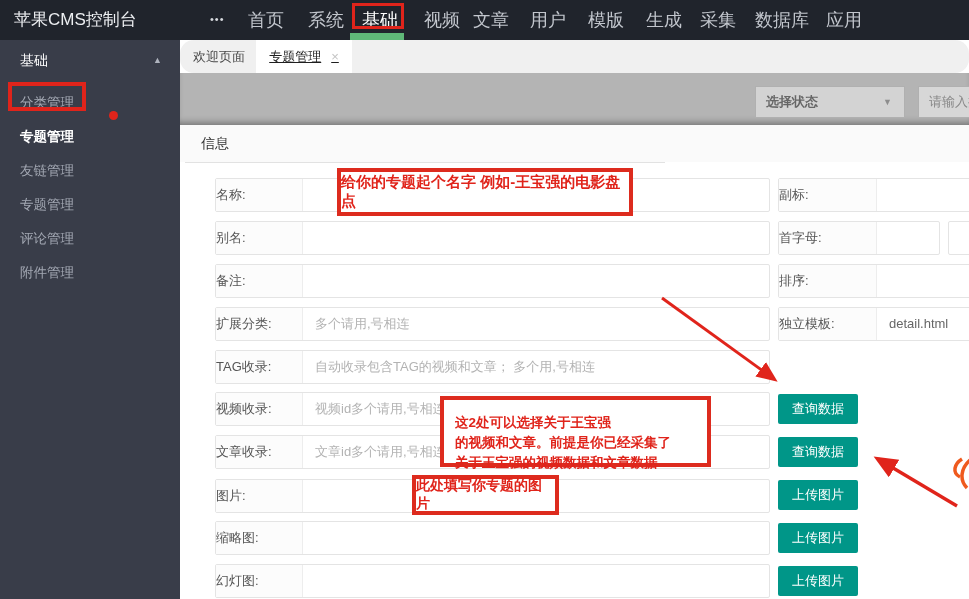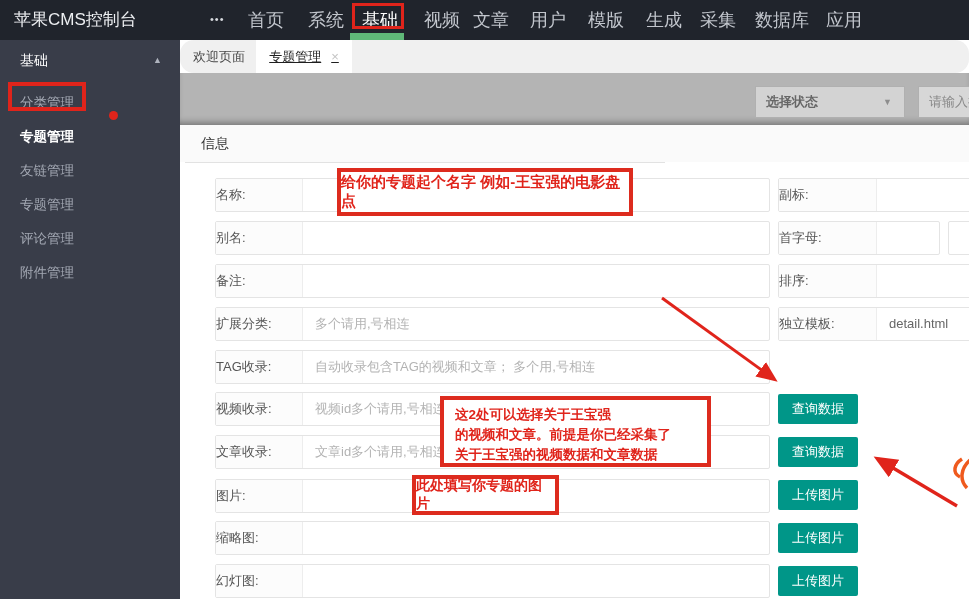--- a/index.html
+++ b/index.html
@@ -62,21 +62,21 @@
             background:#fff;box-sizing:border-box;cursor:text;}
 
   .tealbtn{position:absolute;left:778px;width:80px;height:30px;background:#009688;border:none;border-radius:2px;
            color:#fff;font-size:13px;line-height:30px;text-align:center;cursor:pointer;
            font-family:"Liberation Sans","DejaVu Sans",sans-serif;padding:0;}
 
   
   .annbox{position:absolute;background:#fff;border:4px solid #dd2b1e;box-sizing:border-box;color:#e0241b;
           font-weight:bold;z-index:6;}
   .ann-name{left:337px;top:168px;width:296px;height:48px;display:flex;align-items:center;font-size:15px;}
-  .ann-collect{left:440px;top:396px;width:271px;height:71px;padding:5px 0 0 11px;font-size:13.5px;line-height:20px;}
+  .ann-collect{left:440px;top:396px;width:271px;height:71px;padding:13px 0 0 11px;font-size:13.5px;line-height:20px;}
   .ann-image{left:412px;top:475px;width:147px;height:40px;display:flex;align-items:center;justify-content:center;font-size:14px;}
 
   .arrow-layer{position:absolute;left:0;top:0;width:969px;height:599px;z-index:8;pointer-events:none;}
 </style>
 </head>
 <body>
 
 <div class="page">
 
   <div class="topbar">

